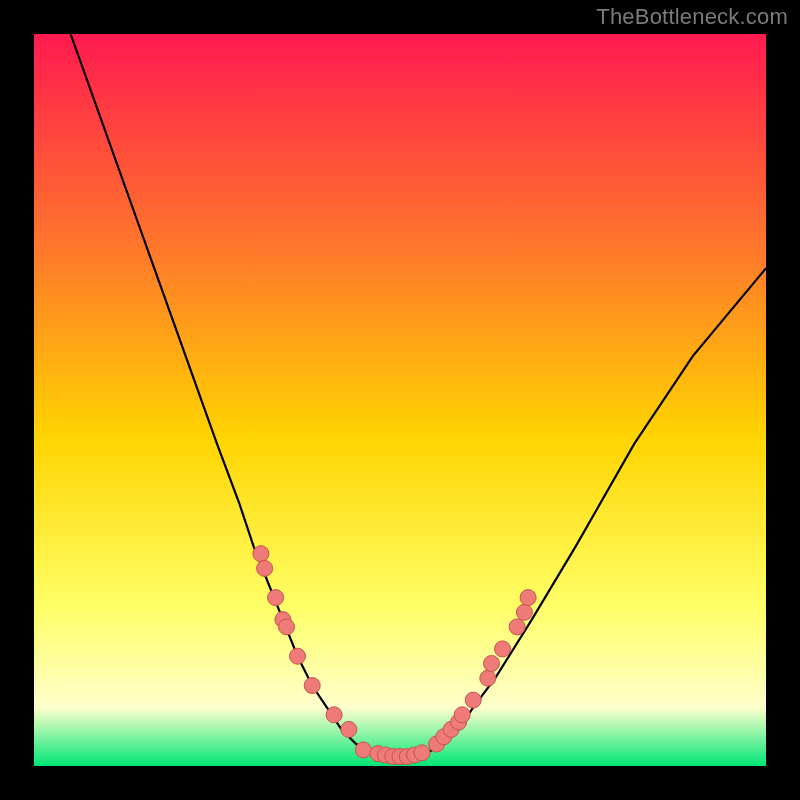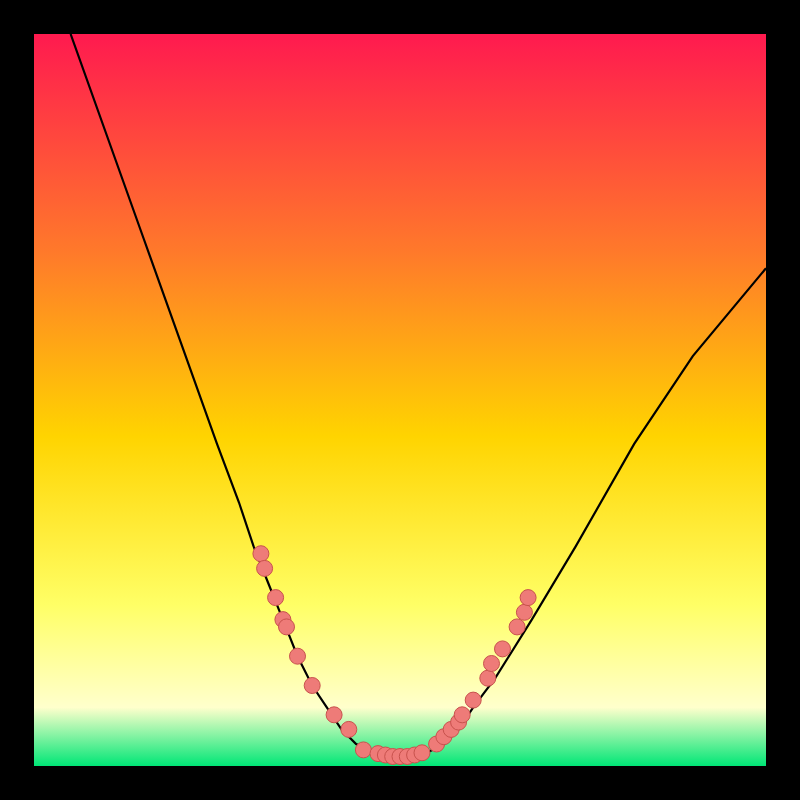--- a/index.html
+++ b/index.html
@@ -39,20 +39,21 @@
   svg {
     display: block;
     width: 732px;
     height: 732px;
   }
 </style>
 </head>
 <body>
 
 <div class="frame">
+  <div class="watermark">TheBottleneck.com</div>
   <div class="plot">
     <svg id="svg" viewBox="0 0 732 732">
       <defs>
         <linearGradient id="bg" x1="0" y1="0" x2="0" y2="1">
           <stop id="g0" offset="0%" stop-color="#ff1a4f"></stop>
           <stop id="g1" offset="30%" stop-color="#ff7a2a"></stop>
           <stop id="g2" offset="55%" stop-color="#ffd400"></stop>
           <stop id="g3" offset="78%" stop-color="#ffff66"></stop>
           <stop id="g4" offset="92%" stop-color="#ffffcc"></stop>
           <stop id="g5" offset="100%" stop-color="#00e676"></stop>

